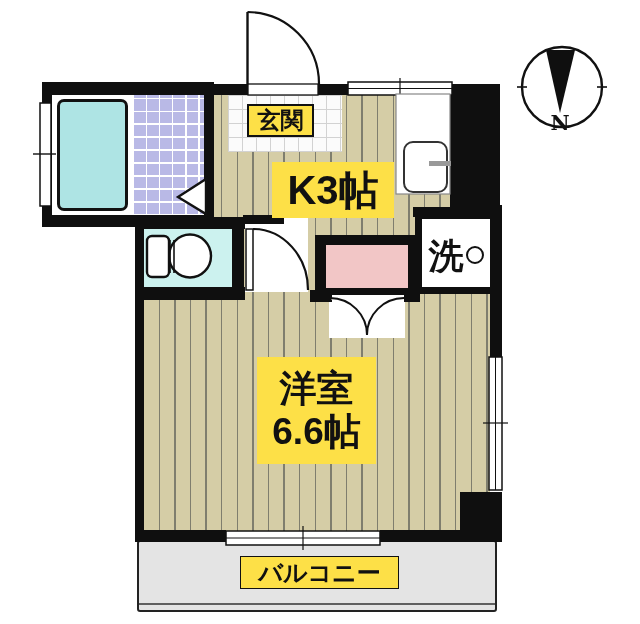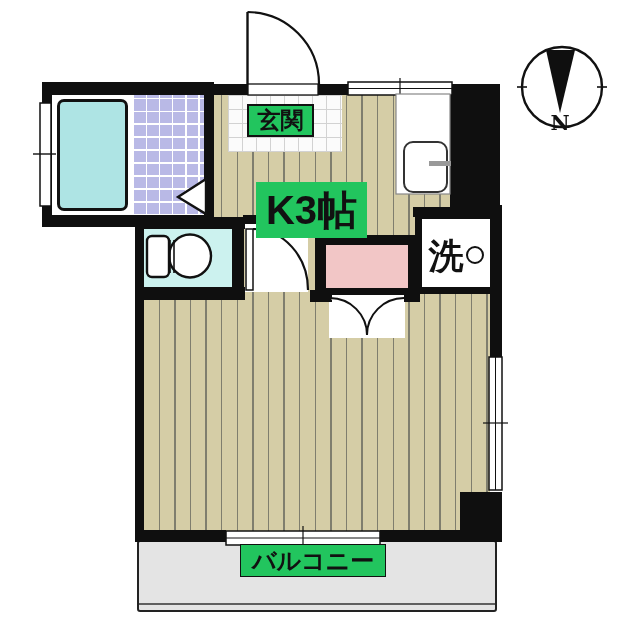--- a/index.html
+++ b/index.html
@@ -8,21 +8,21 @@
   .abs{position:absolute;}
   .wall{position:absolute;background:#0f0f0f;}
   .wood{background-color:#d5cda6;
         background-image:repeating-linear-gradient(90deg,#7f7e6e 0px,#7f7e6e 1.4px,rgba(0,0,0,0) 1.4px,rgba(0,0,0,0) 15.6px);}
   .bathtile{background-color:#b9b9e6;
         background-image:repeating-linear-gradient(0deg,#ffffff 0px,#ffffff 1.5px,rgba(0,0,0,0) 1.5px,rgba(0,0,0,0) 13px),
                          repeating-linear-gradient(90deg,#ffffff 0px,#ffffff 1.5px,rgba(0,0,0,0) 1.5px,rgba(0,0,0,0) 13px);}
   .genkantile{background-color:#fbfbfb;
         background-image:repeating-linear-gradient(0deg,#d2d2d2 0px,#d2d2d2 1px,rgba(0,0,0,0) 1px,rgba(0,0,0,0) 14px),
                          repeating-linear-gradient(90deg,#d2d2d2 0px,#d2d2d2 1px,rgba(0,0,0,0) 1px,rgba(0,0,0,0) 14px);}
-  .labelbox{position:absolute;background:#22c55e;border:2px solid #111;display:flex;
+  .labelbox{position:absolute;background:#fde047;border:2px solid #111;display:flex;
         align-items:center;justify-content:center;color:#111;font-weight:bold;
         text-align:center;box-sizing:border-box;line-height:1.15;}
   svg{position:absolute;left:0;top:0;}
 </style>
 </head>
 <body>
 
 <div id="plan">
 
   <div class="abs wood" style="left:143px;top:94px;width:347px;height:438px;"></div>
@@ -113,27 +113,31 @@
     <line x1="517" y1="87" x2="527" y2="87" stroke="#111" stroke-width="1.6"></line>
     <line x1="597" y1="87" x2="607" y2="87" stroke="#111" stroke-width="1.6"></line>
     <polygon points="546,50 575,50 560,113" fill="#0f0f0f"></polygon>
     <text x="560" y="130" text-anchor="middle" font-family="DejaVu Serif, serif" font-size="21" font-weight="bold" fill="#111">N</text>
   </svg>
 
   <div class="labelbox" style="left:247px;top:104px;width:67px;height:33px;font-size:23px;">
     <span>玄関</span>
   </div>
 
-  <div class="labelbox" style="left:256px;top:162px;width:111px;height:56px;font-size:40px;border:none;margin-top:20px;">
+  <div class="labelbox" style="left:272px;top:162px;width:122px;height:56px;font-size:40px;border:none;">
     <span>K3帖</span>
   </div>
 
 
   <div class="labelbox" style="left:423px;top:231px;width:46px;height:50px;font-size:35px;border:none;background:transparent;">
     <span>洗</span>
   </div>
 
+  <div class="labelbox" style="left:257px;top:357px;width:119px;height:107px;font-size:37px;border:none;flex-direction:column;">
+    <span>洋室</span>
+    <span>6.6帖</span>
+  </div>
 
-  <div class="labelbox" style="left:240px;top:544px;width:146px;height:33px;font-size:24px;border:1.5px solid #111;">
+  <div class="labelbox" style="left:240px;top:556px;width:159px;height:33px;font-size:24px;border:1.5px solid #111;">
     <span>バルコニー</span>
   </div>
 
 </div>
 
 </body></html>

